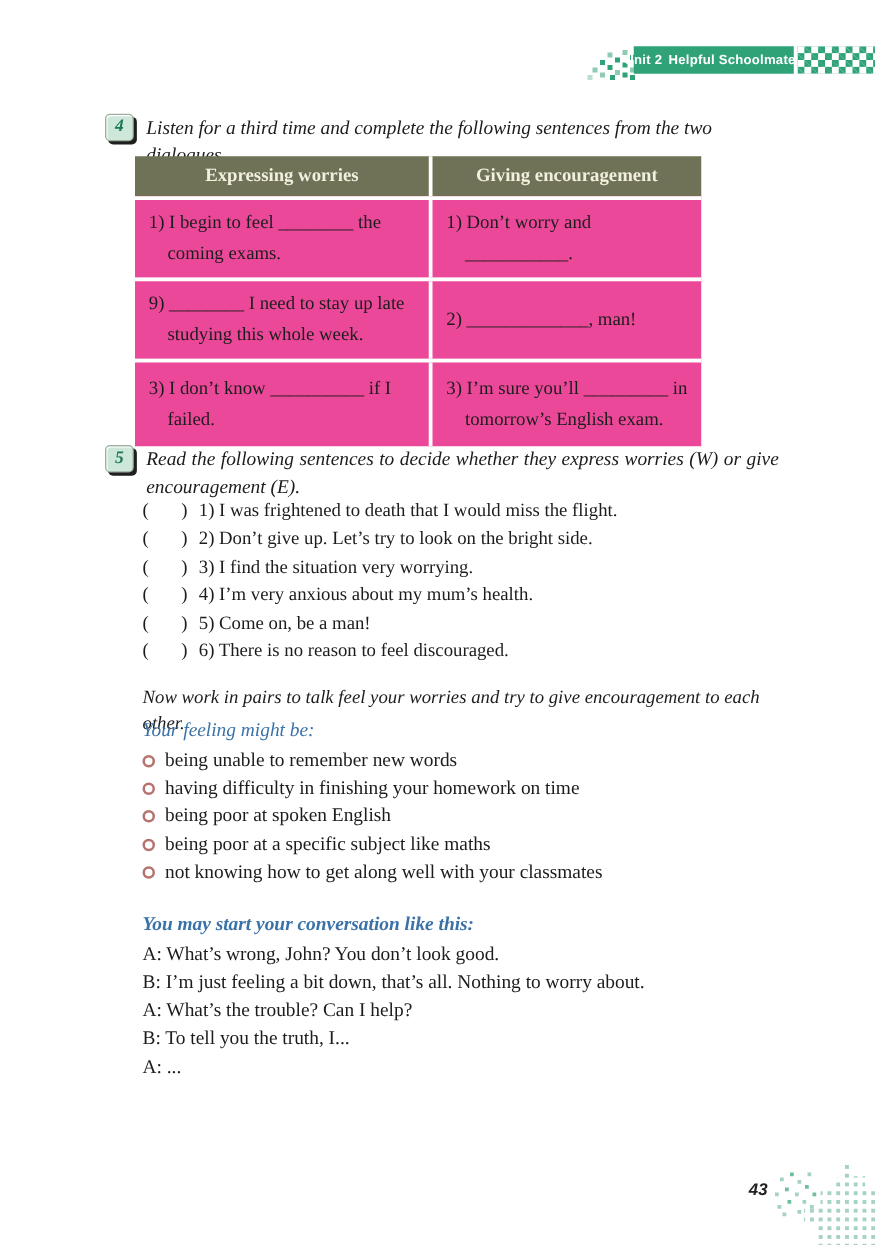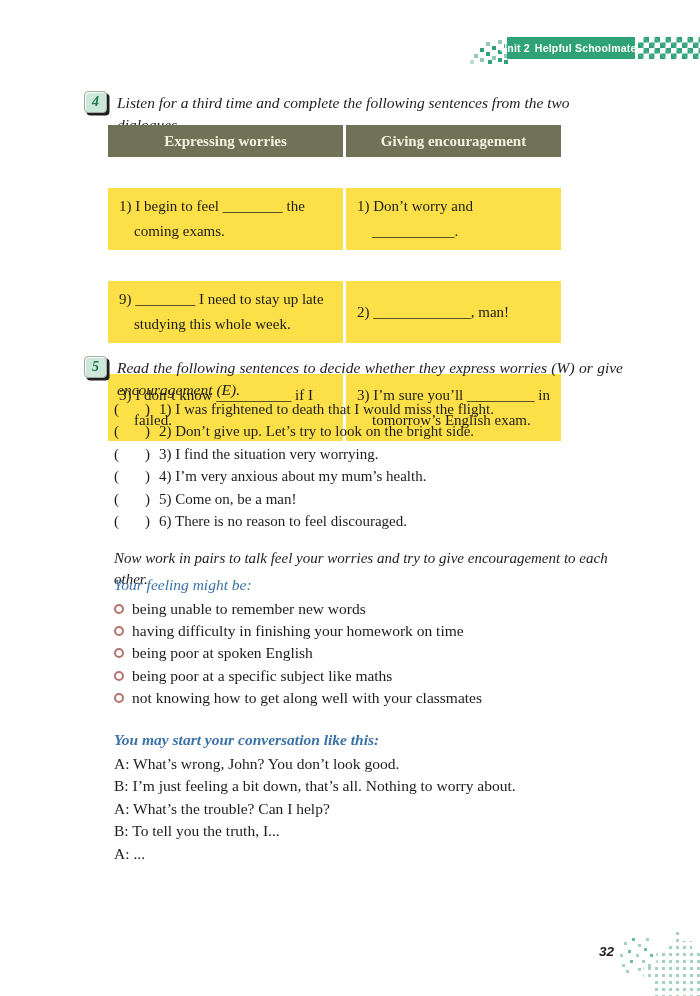--- a/index.html
+++ b/index.html
@@ -52,21 +52,21 @@
 
   
   .wtable { position:absolute; left:108px; top:125px; width:453px; font-size:15px; }
   .thead { display:flex; height:32px; background:#6F7257; }
   .th {
     display:flex; align-items:center; justify-content:center;
     color:#F3EFDF; font-weight:bold; font-size:15px;
   }
   .c1 { width:238px; border-right:3px solid #ffffff; box-sizing:border-box; }
   .c2 { flex:1; }
-  .tr { display:flex; border-top:3px solid #ffffff; background:#fde047;margin-top:28px; }
+  .tr { display:flex; border-top:3px solid #ffffff; background:#ec4899; }
   .td { display:flex; align-items:center; padding:6px 11px; box-sizing:border-box; }
   .td p { margin:0; padding-left:15px; text-indent:-15px; line-height:25px; }
   .r1 { min-height:52px; } .r2 { min-height:60px; } .r3 { min-height:67px; }
 
   
   .welist { position:absolute; left:114px; top:401px; font-size:15px; }
   .weitem { display:flex; align-items:baseline; height:22.4px; }
   .popen { display:inline-block; }
   .pgap  { display:inline-block; width:26px; }
   .pclose{ display:inline-block; margin-right:9px; }
@@ -237,17 +237,17 @@
   <div class="blue-head" style="top:731px;font-weight:bold;">You may start your conversation like this:</div>
 
   <div class="dialog">
     <div class="dl">A: What’s wrong, John? You don’t look good.</div>
     <div class="dl">B: I’m just feeling a bit down, that’s all. Nothing to worry about.</div>
     <div class="dl">A: What’s the trouble? Can I help?</div>
     <div class="dl">B: To tell you the truth, I...</div>
     <div class="dl">A: ...</div>
   </div>
 
-  <div class="page-num">32</div>
+  <div class="page-num">43</div>
   <div class="corner-scatter"></div>
   <div class="corner-dots"></div>
 
 </div>
 
 </body></html>

